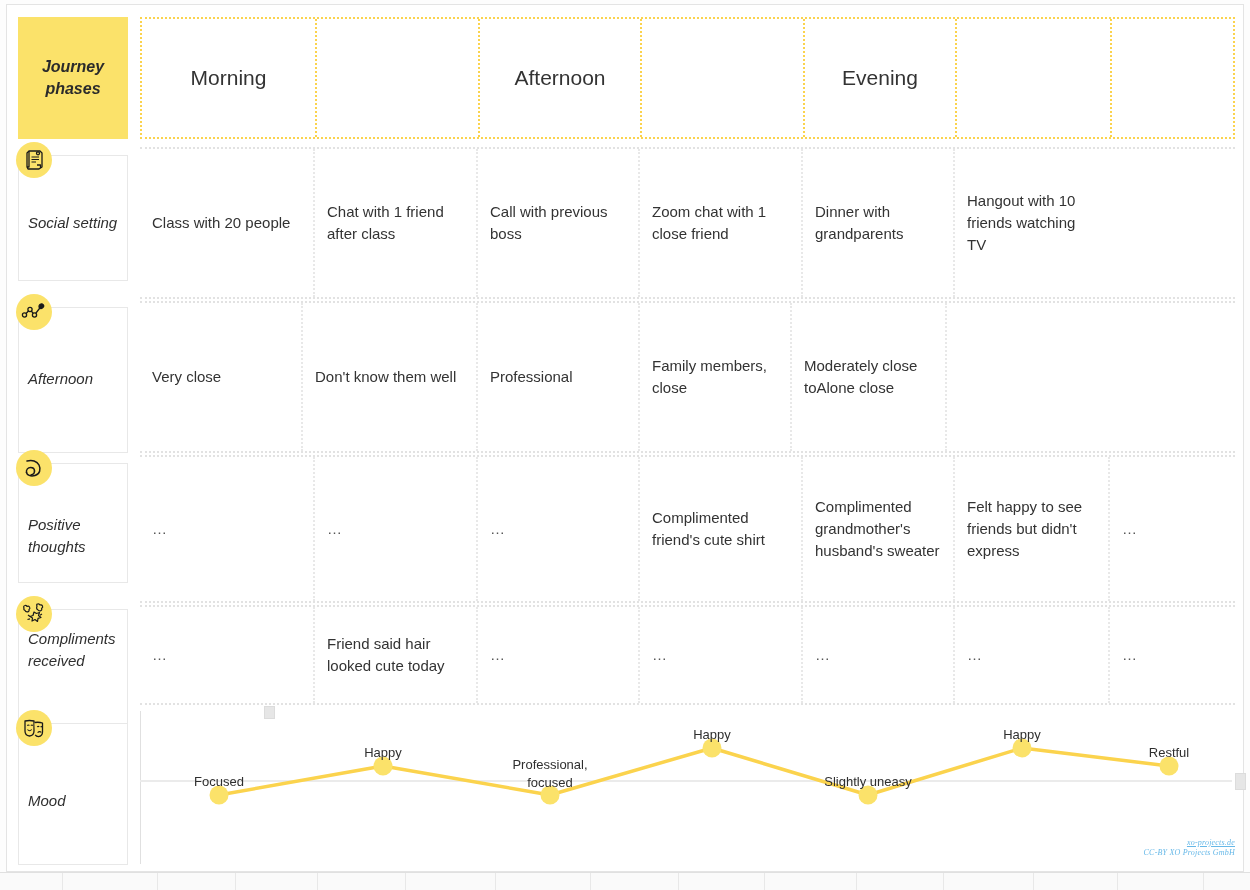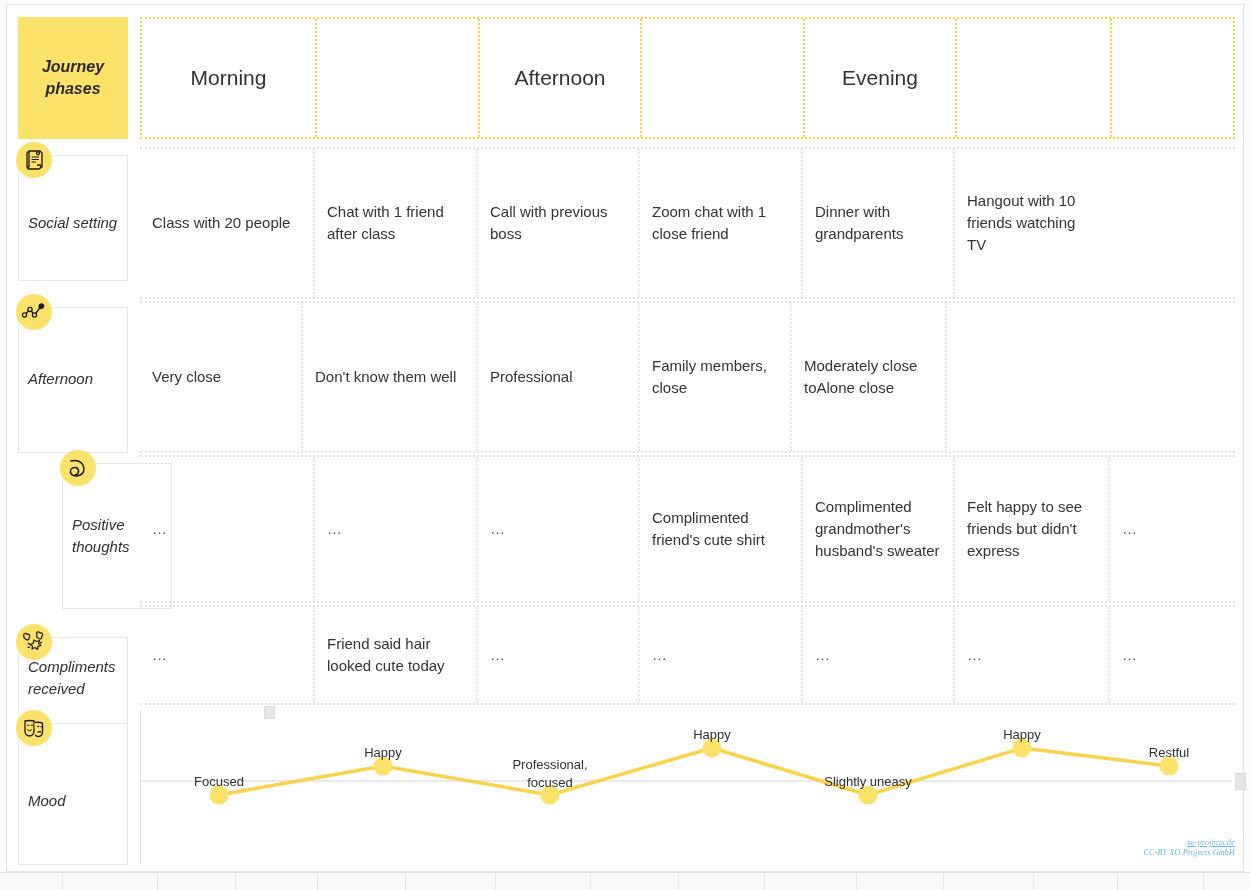--- a/index.html
+++ b/index.html
@@ -222,31 +222,31 @@
               <svg width="26" height="22" viewBox="0 0 26 22" fill="none" stroke="#1a1a1a" stroke-width="1.3">
                 <path d="M3.5 14 L9 8.5 L13.5 14 L20 5.5"></path>
                 <circle cx="3.5" cy="14" r="2.1" fill="#fbe26a"></circle>
                 <circle cx="9" cy="8.5" r="2.1" fill="#fbe26a"></circle>
                 <circle cx="13.5" cy="14" r="2.1" fill="#fbe26a"></circle>
                 <ellipse cx="20.3" cy="5.2" rx="2.4" ry="2.1" fill="#1a1a1a" transform="rotate(-40 20.3 5.2)"></ellipse>
               </svg>
             </div>
             <div class="row-label-text" style="top: 60px;">Afternoon</div>
           </div>
-          <div class="row-label" style="top: 458px; height: 146px; margin-left: 44px;">
+          <div class="row-label" style="top: 458px; height: 120px;">
             <div class="icon-bubble">
               <svg width="24" height="24" viewBox="0 0 24 24" fill="none" stroke="#1a1a1a" stroke-width="1.5" stroke-linecap="round" stroke-linejoin="round">
                 <path d="M5 5 C10 3.5 15 5 17 9 C19 13 18 18 13 19.5 C8.5 20.8 5 19 4.5 16.5"></path>
                 <path d="M4.5 16.5 C4 13.5 6 11.5 8.5 11.5 C11 11.5 12.5 13 12.5 15"></path>
                 <path d="M12.5 15 C12.5 17 11 18.6 9 18.9"></path>
               </svg>
             </div>
             <div class="row-label-text" style="top: 50px;">Positive thoughts</div>
           </div>
-          <div class="row-label" style="top: 632px; height: 116px;">
+          <div class="row-label" style="top: 604px; height: 116px;">
             <div class="icon-bubble">
               <svg width="26" height="24" viewBox="0 0 26 24" fill="none" stroke="#1a1a1a" stroke-width="1.2" stroke-linejoin="round">
                 <path d="M3 6 Q2 4 4 3.5 Q5.5 3 6 4.5 Q7.5 3.5 8.5 5 Q9.5 6.5 8 7.5 Q8.5 9.5 6.5 9.8 Q4.5 10 4 8.3 Q2.3 8 3 6 Z"></path>
                 <path d="M16 4 Q15 2 17 1.8 Q18.5 1.6 19 3 Q20.8 2.5 21.5 4 Q22.2 5.6 20.6 6.4 Q21.3 8.3 19.3 8.8 Q17.4 9.2 16.8 7.6 Q15 7.2 16 4 Z"></path>
                 <path d="M13 10 L15.5 11.5 L18.5 10.5 L17.5 13.5 L20 15.5 L17 16.3 L16.5 19.5 L14 17.5 L11 19 L11.5 16 L9 14.5 L12 13.5 Z"></path>
                 <path d="M7 13 L9 14.5 M6.5 17.5 L9 16.8 M21 12 L19 13.2"></path>
               </svg>
             </div>
             <div class="row-label-text" style="top: 18px;">Compliments received</div>
           </div>

